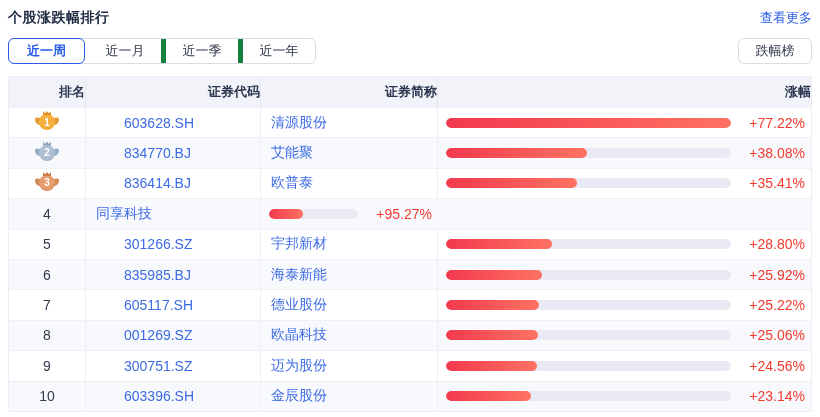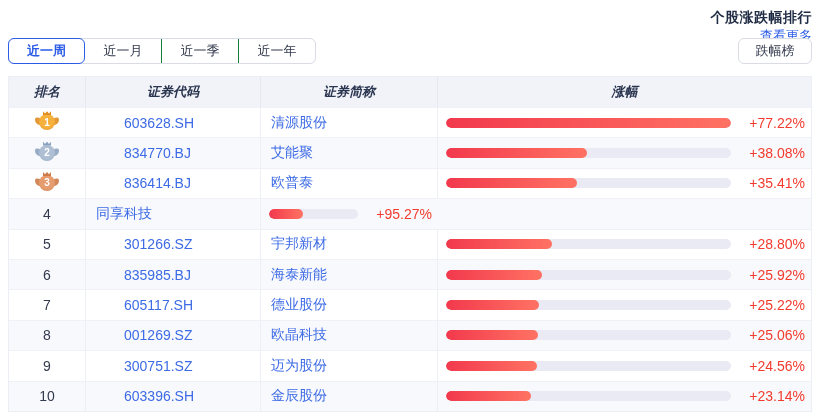--- a/index.html
+++ b/index.html
@@ -5,48 +5,48 @@
   * { margin:0; padding:0; box-sizing:border-box; }
   html,body { background:#fff; }
   body {
     width:820px; height:417px;
     font-family:"Liberation Sans","DejaVu Sans",sans-serif;
     color:#1F2B43; overflow:hidden;
   }
   .page { width:820px; height:417px; padding:9px 8px 0; }
 
   
-  .top-row { display:flex; justify-content:space-between; align-items:flex-end; height:18px;flex-direction:column; }
+  .top-row { display:flex; justify-content:space-between; align-items:flex-start; height:18px; }
   .title { font-size:14px; font-weight:700; color:#1F2B43; letter-spacing:.5px; }
   .more-link { font-size:13px; color:var(--accent,#3A66E0); cursor:pointer; text-decoration:none; }
 
   
   .controls { margin-top:11px; display:flex; justify-content:space-between; align-items:center; height:26px; }
   .seg { display:inline-flex; border:1px solid #D9DCE5; border-radius:6px; background:#fff; height:26px; }
   .seg-item {
     min-width:77px; padding:0 10px; height:24px; line-height:24px; text-align:center;
-    font-size:13px; color:#333a4d; cursor:pointer; border-left:1px solid #15803d;
+    font-size:13px; color:#333a4d; cursor:pointer; border-left:5px solid #15803d;
     white-space:nowrap;
   }
   .seg-item:first-child { border-left:none; }
   .seg-item.active {
     position:relative; z-index:1; margin:-1px; height:26px; line-height:24px;
     border:1px solid var(--accent,#2B5CE6); border-radius:6px; background:#fff;
     color:var(--accent,#2B5CE6); font-weight:700;
   }
   .seg-item.active + .seg-item { border-left-color:transparent; }
   .seg-right .seg-item { min-width:72px; }
 
   
   .table { margin-top:12px; border:1px solid #ECEEF5; }
   .tr, .thead { display:grid; grid-template-columns:77px 175px 177px 1fr; align-items:center; }
   .thead { height:30px; background:#F2F3F9; }
   .th {
-    font-size:13px; font-weight:700; color:#2A3550; text-align:center;
-    height:30px; line-height:30px; border-right:1px solid #E6E8F0;font-style:italic;
+    font-size:13px; font-weight:700; color:#2A3550; text-align:right;
+    height:30px; line-height:30px; border-right:1px solid #E6E8F0;
   }
   .th:last-child { border-right:none; }
   .tr { height:30.4px; border-top:1px solid #F0F1F7; background:#fff; }
   .tr.alt { background:#F8F9FC; }
   .td { height:100%; display:flex; align-items:center; border-right:1px solid #EDEFF5; font-size:14px; }
   .td:last-child { border-right:none;gap:6px; }
   .td-rank { justify-content:center; color:#333a4d; }
   .td-code { padding-left:38px; }
   .td-name { padding-left:10px; }
   .td-code span, .td-name span { color:var(--link,#3D6BE5); cursor:pointer; }

